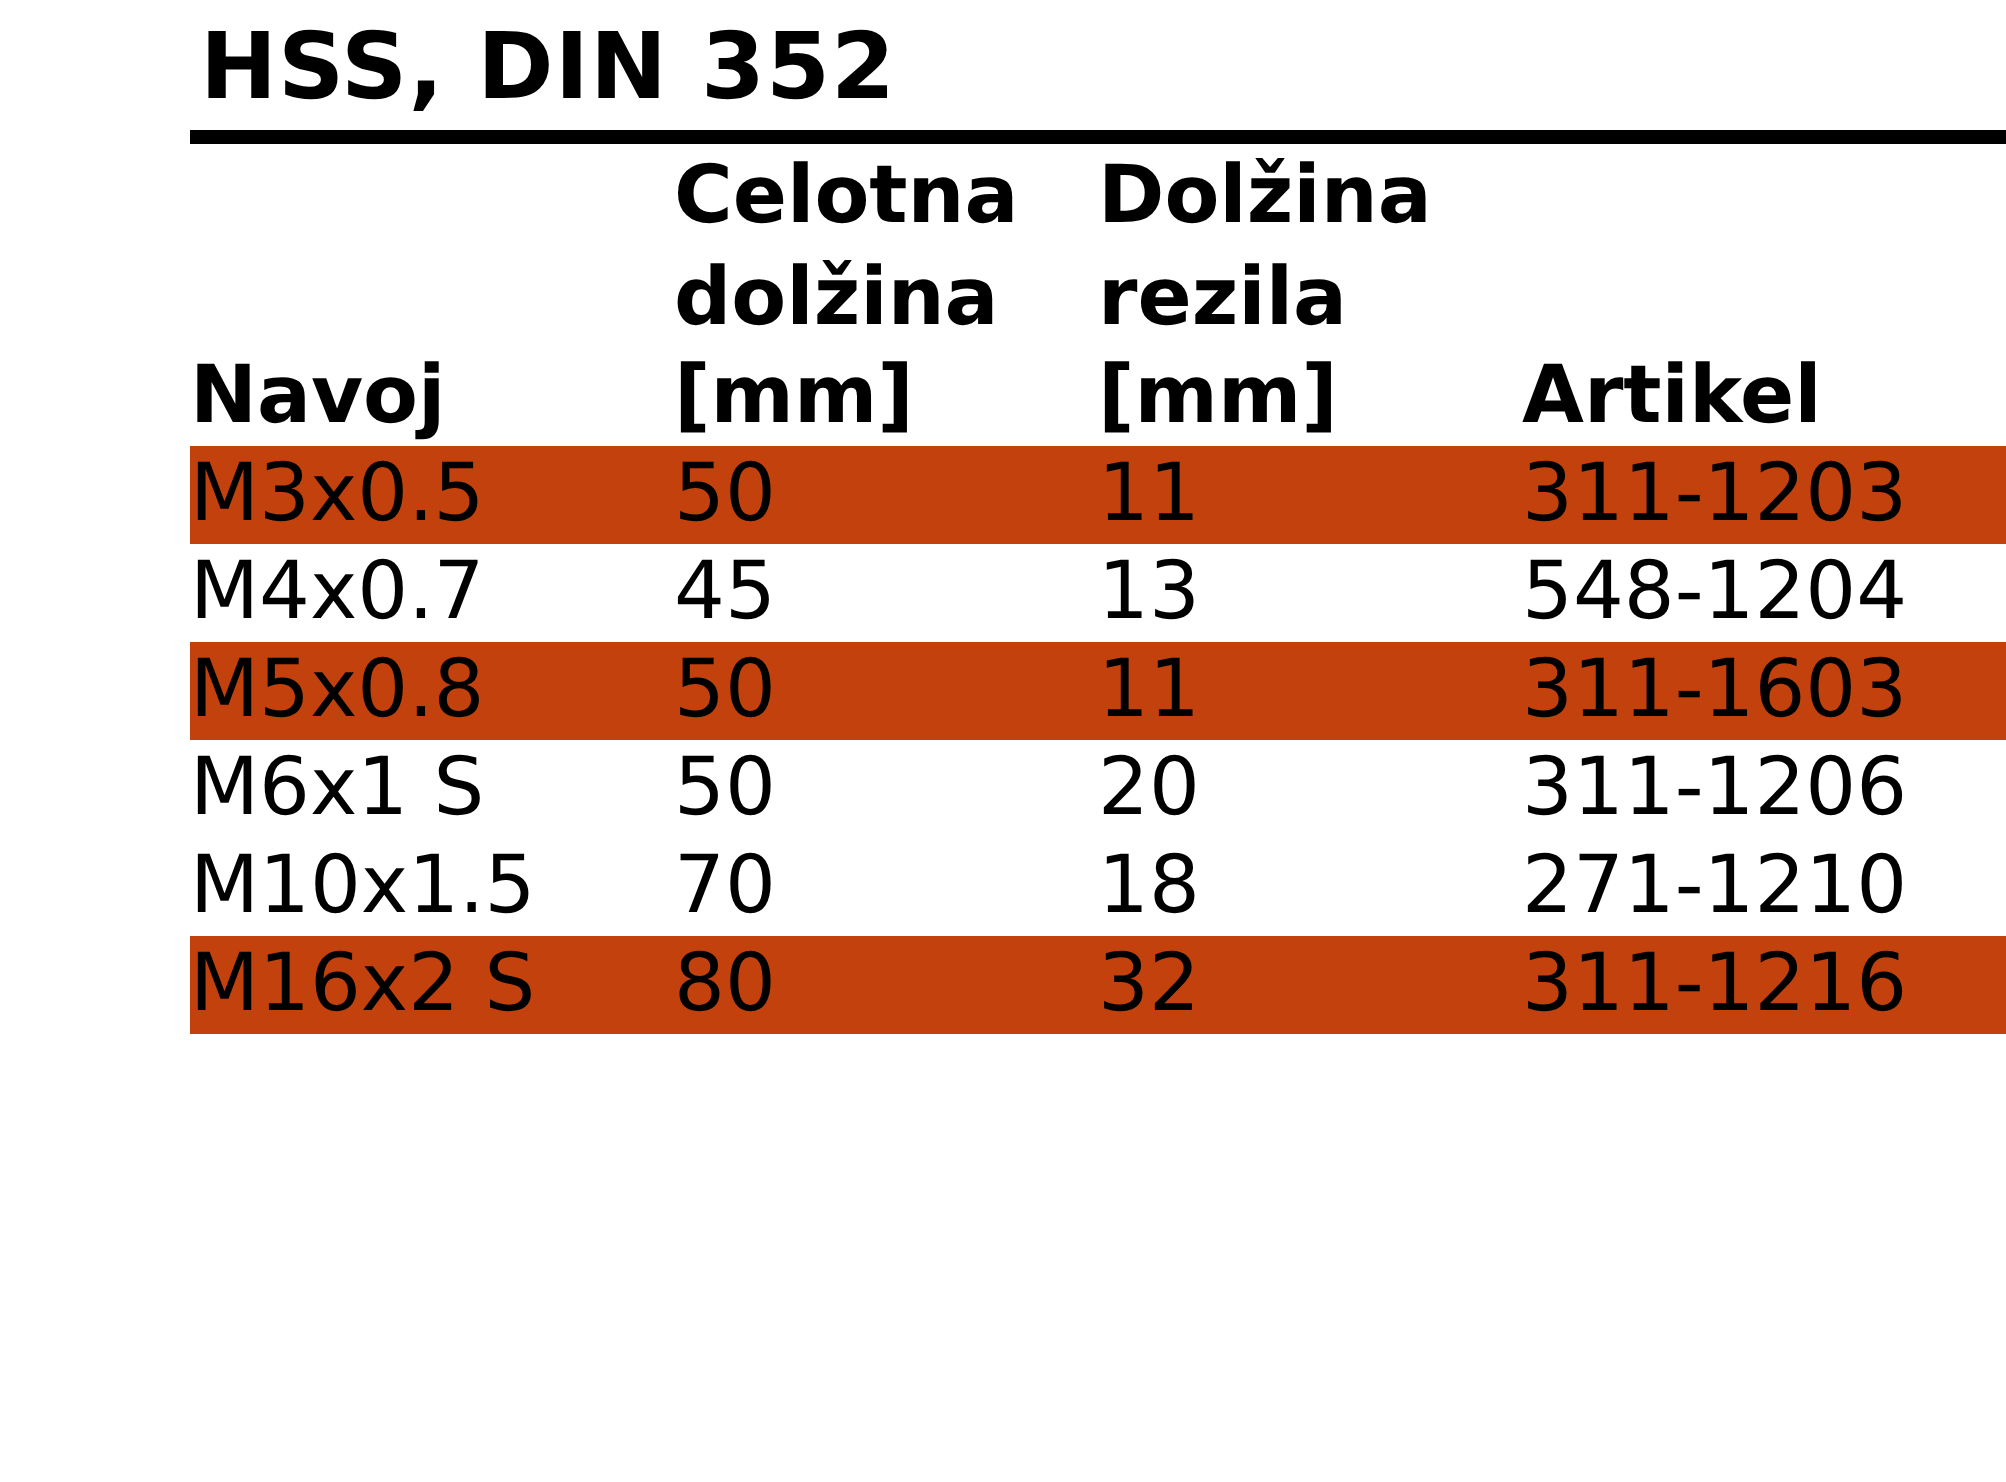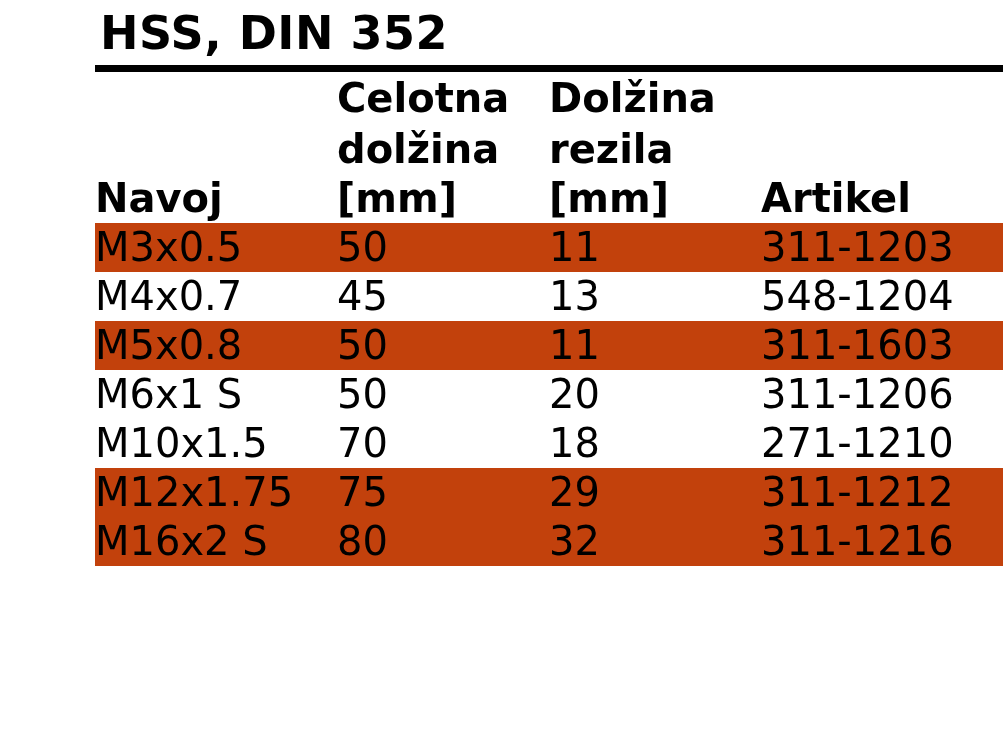--- a/index.html
+++ b/index.html
@@ -125,26 +125,20 @@
         <td>20</td>
         <td>311-1206</td>
       </tr>
       <tr>
         <td>M10x1.5</td>
         <td>70</td>
         <td>18</td>
         <td>271-1210</td>
       </tr>
       <tr class="shade">
-        <td class="shaded">M12x1.75</td>
-        <td class="shaded">75</td>
-        <td class="shaded">29</td>
-        <td class="shaded">311-1212</td>
-      </tr>
-      <tr class="shade">
         <td class="shaded">M16x2 S</td>
         <td class="shaded">80</td>
         <td class="shaded">32</td>
         <td class="shaded">311-1216</td>
       </tr>
     </tbody>
   </table>
 
 </div>
 

